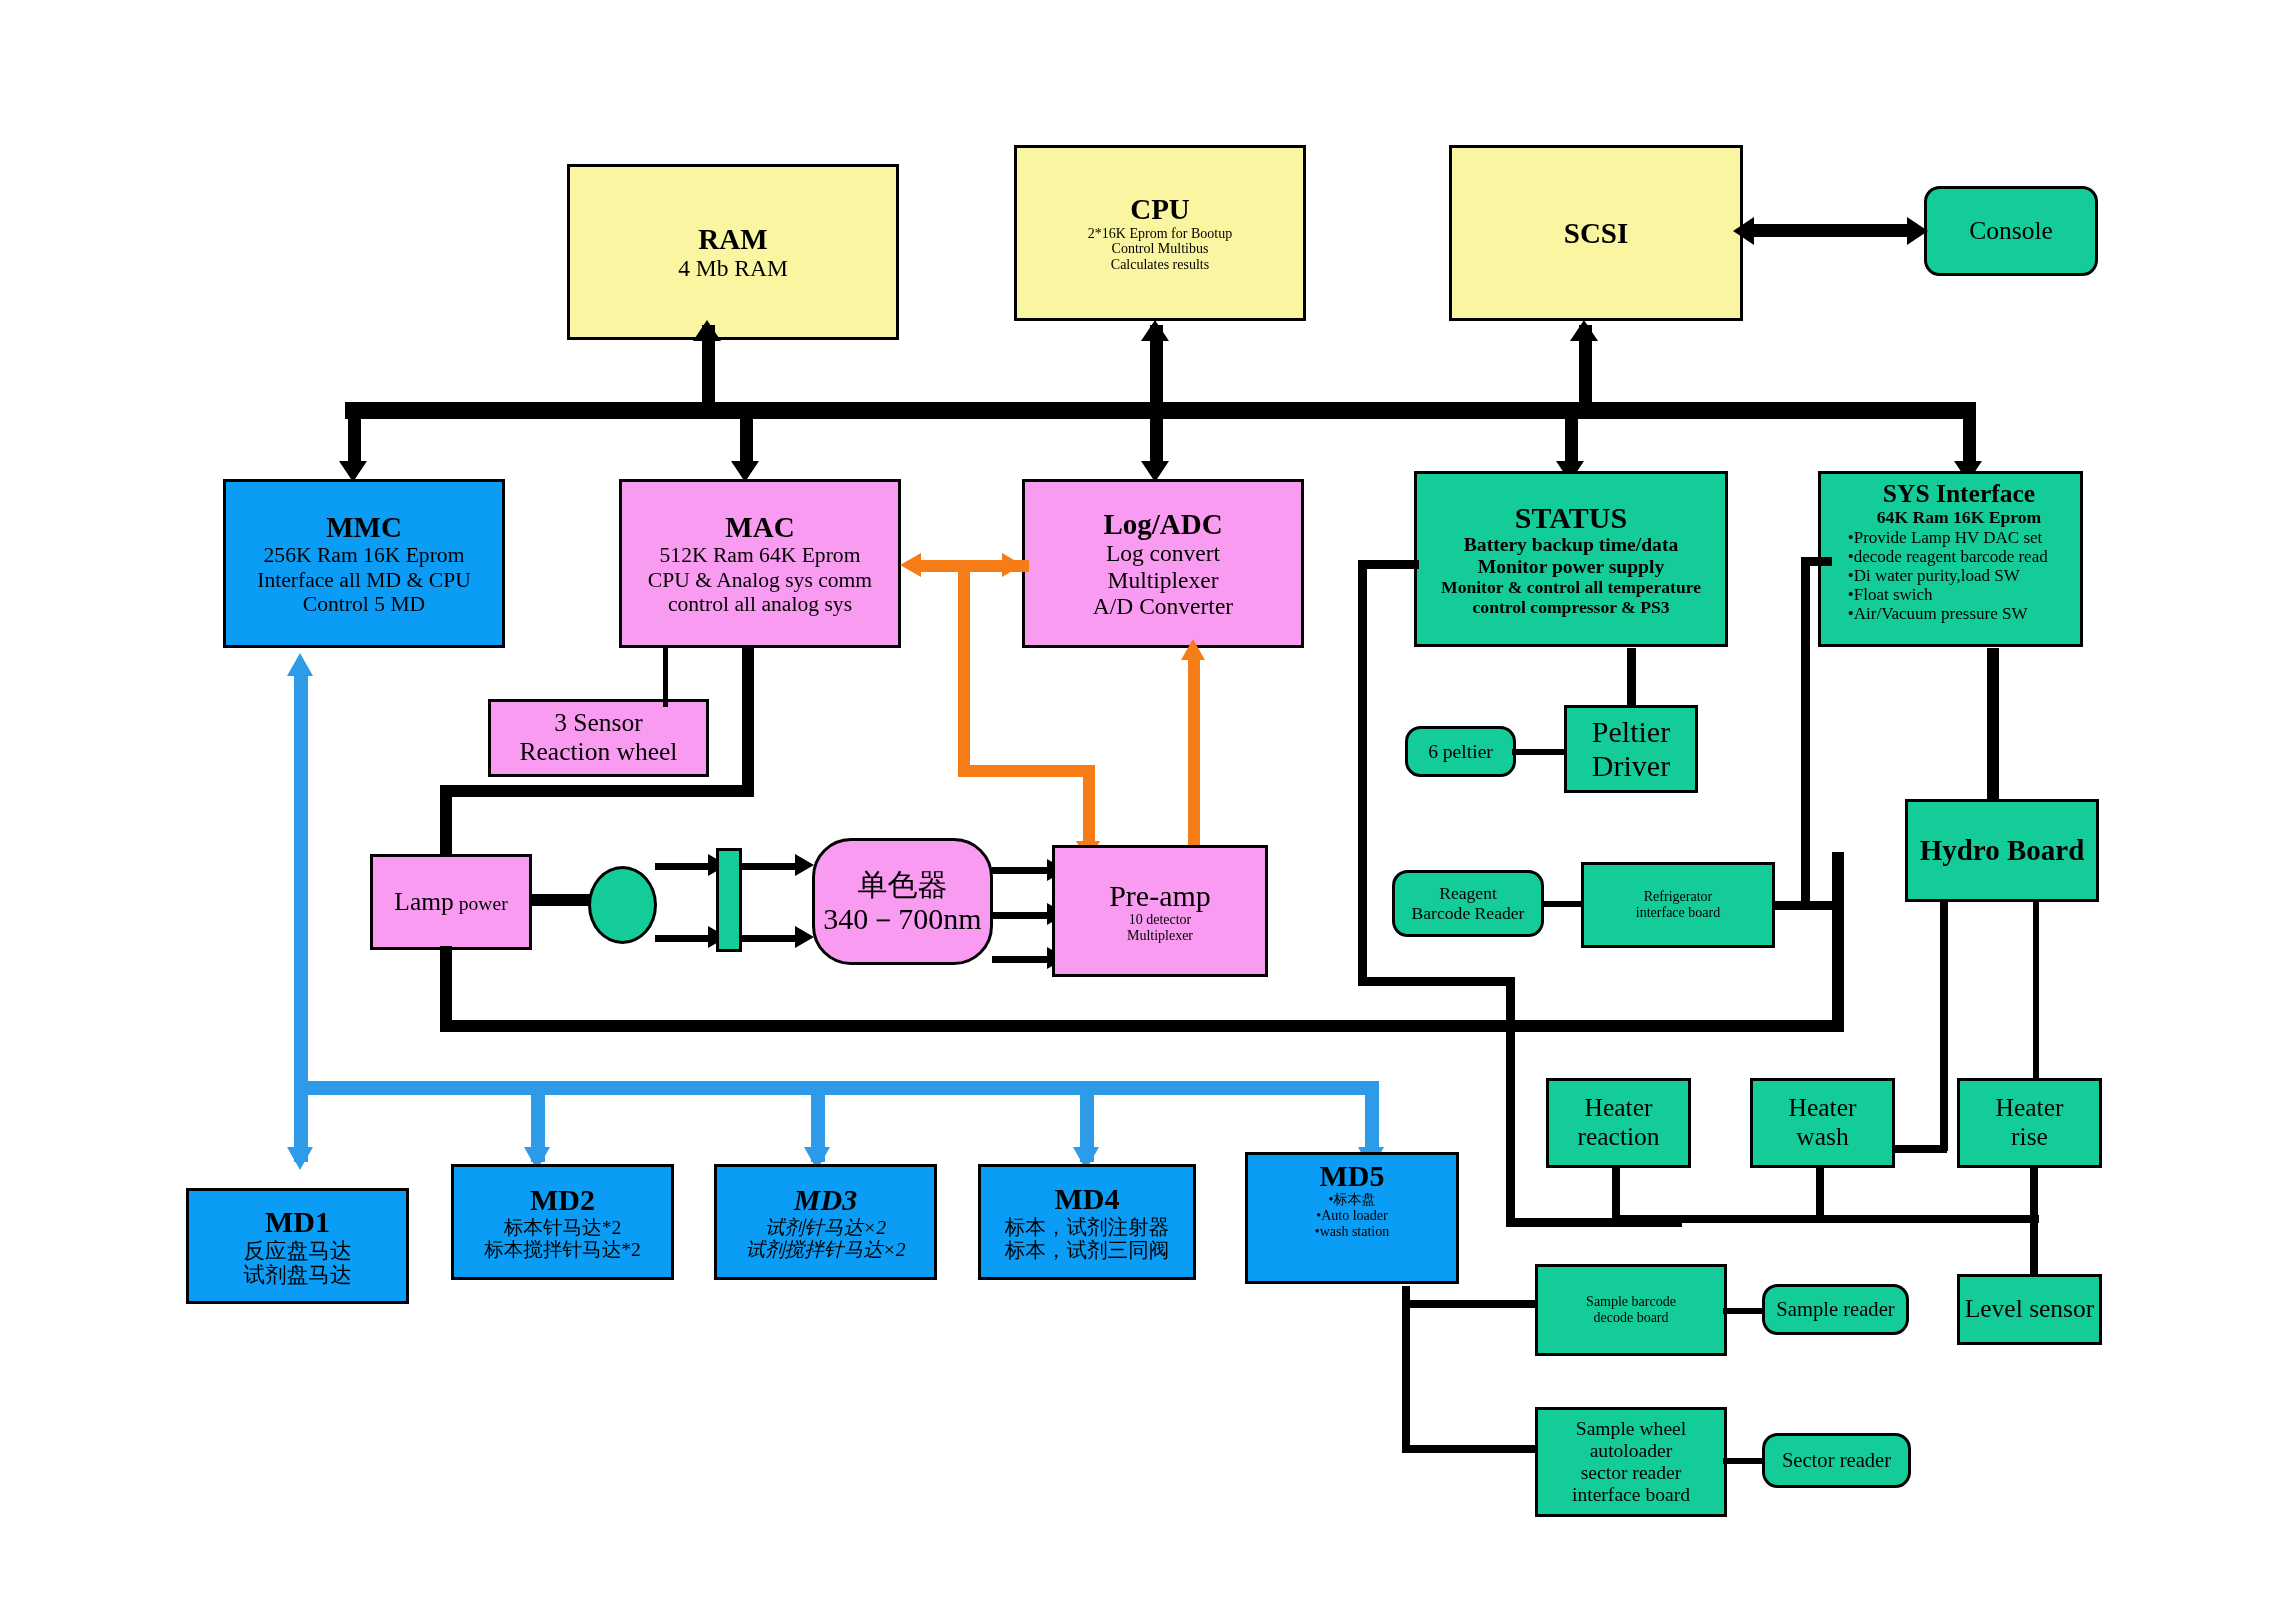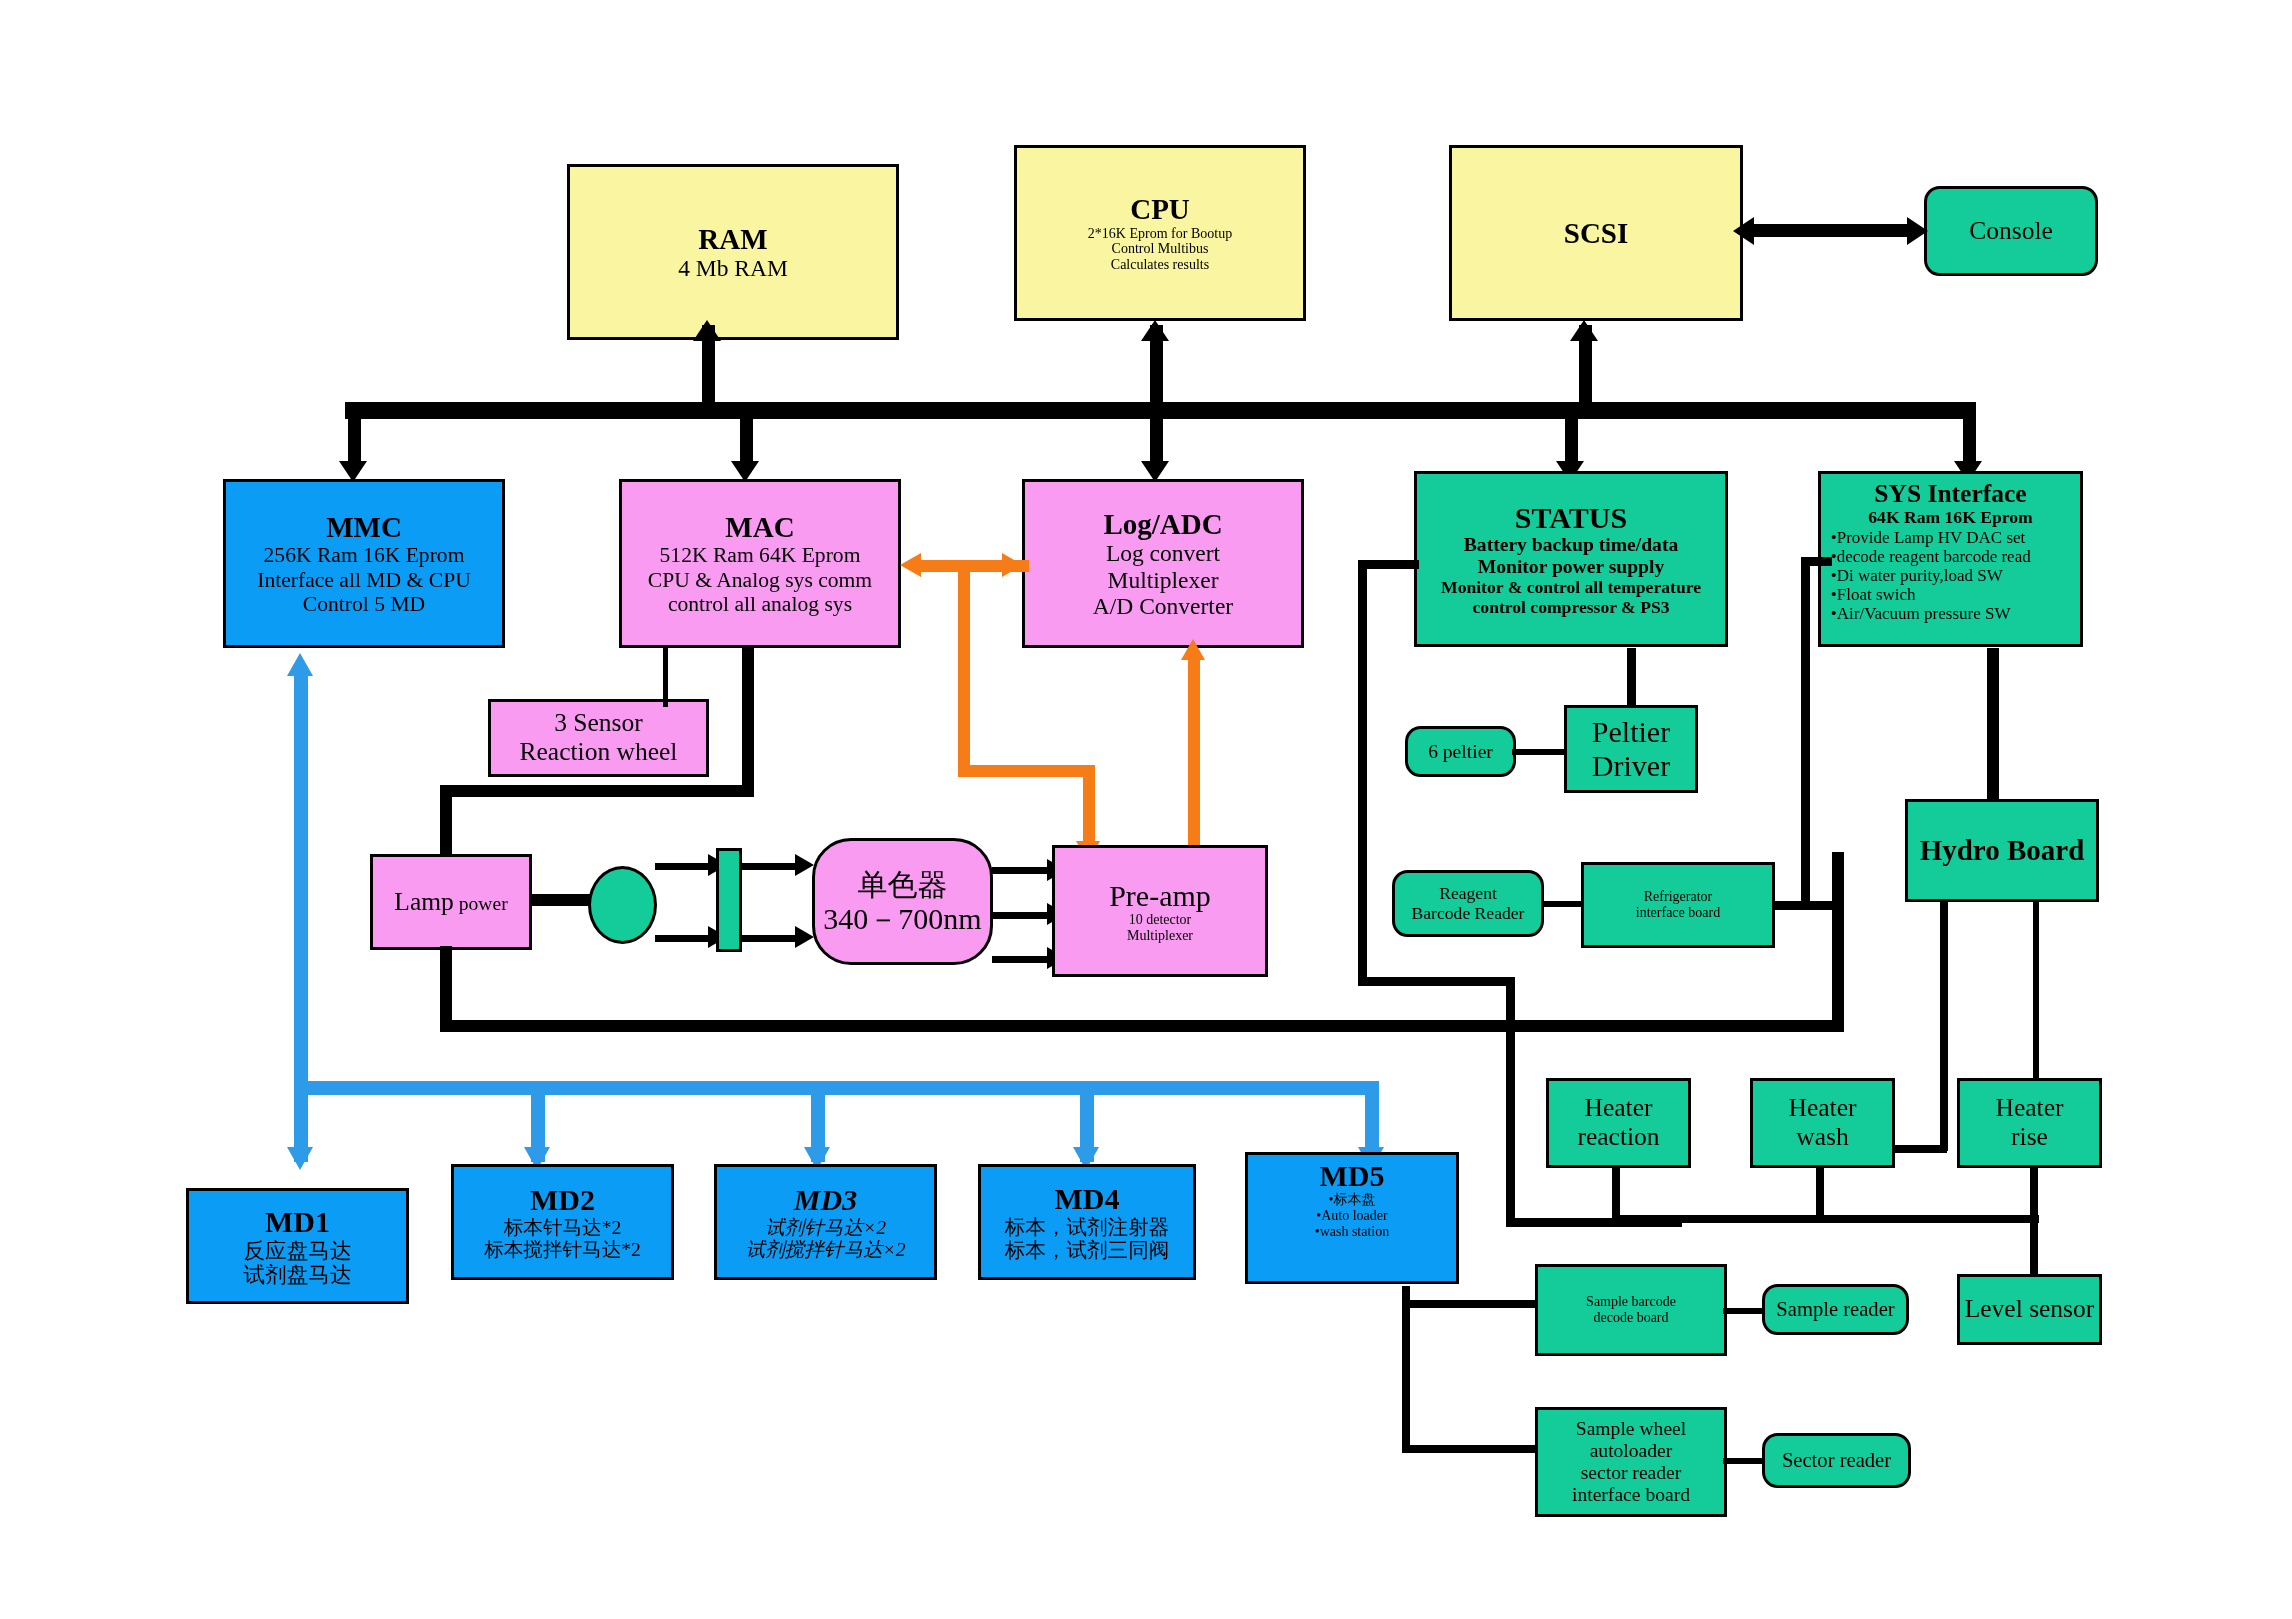--- a/index.html
+++ b/index.html
@@ -125,21 +125,21 @@
   </div>
 
   <div class="box green" style="left:1414px;top:471px;width:314px;height:176px;">
     <div class="ttl t28">STATUS</div>
     <div class="ttl t20">Battery backup time/data</div>
     <div class="ttl t20">Monitor power supply</div>
     <div class="ttl t18">Monitor &amp; control all temperature</div>
     <div class="ttl t18">control compressor  &amp; PS3</div>
   </div>
 
-  <div class="box green" style="left:1818px;top:471px;width:265px;height:176px;justify-content:flex-start;padding-top:5.9px;">
+  <div class="box green" style="left:1818px;top:471px;width:265px;height:176px;justify-content:flex-start;padding-top:5.9px;padding-left:17px;">
     <div class="ttl t26">SYS Interface</div>
     <div class="ttl t18">64K Ram 16K Eprom</div>
     <div class="lines lft t14">
       <span>•Provide Lamp HV DAC set</span>
       <span>•decode reagent barcode read</span>
       <span>•Di water purity,load SW</span>
       <span>•Float swich</span>
       <span>•Air/Vacuum pressure SW</span>
     </div>
   </div>

